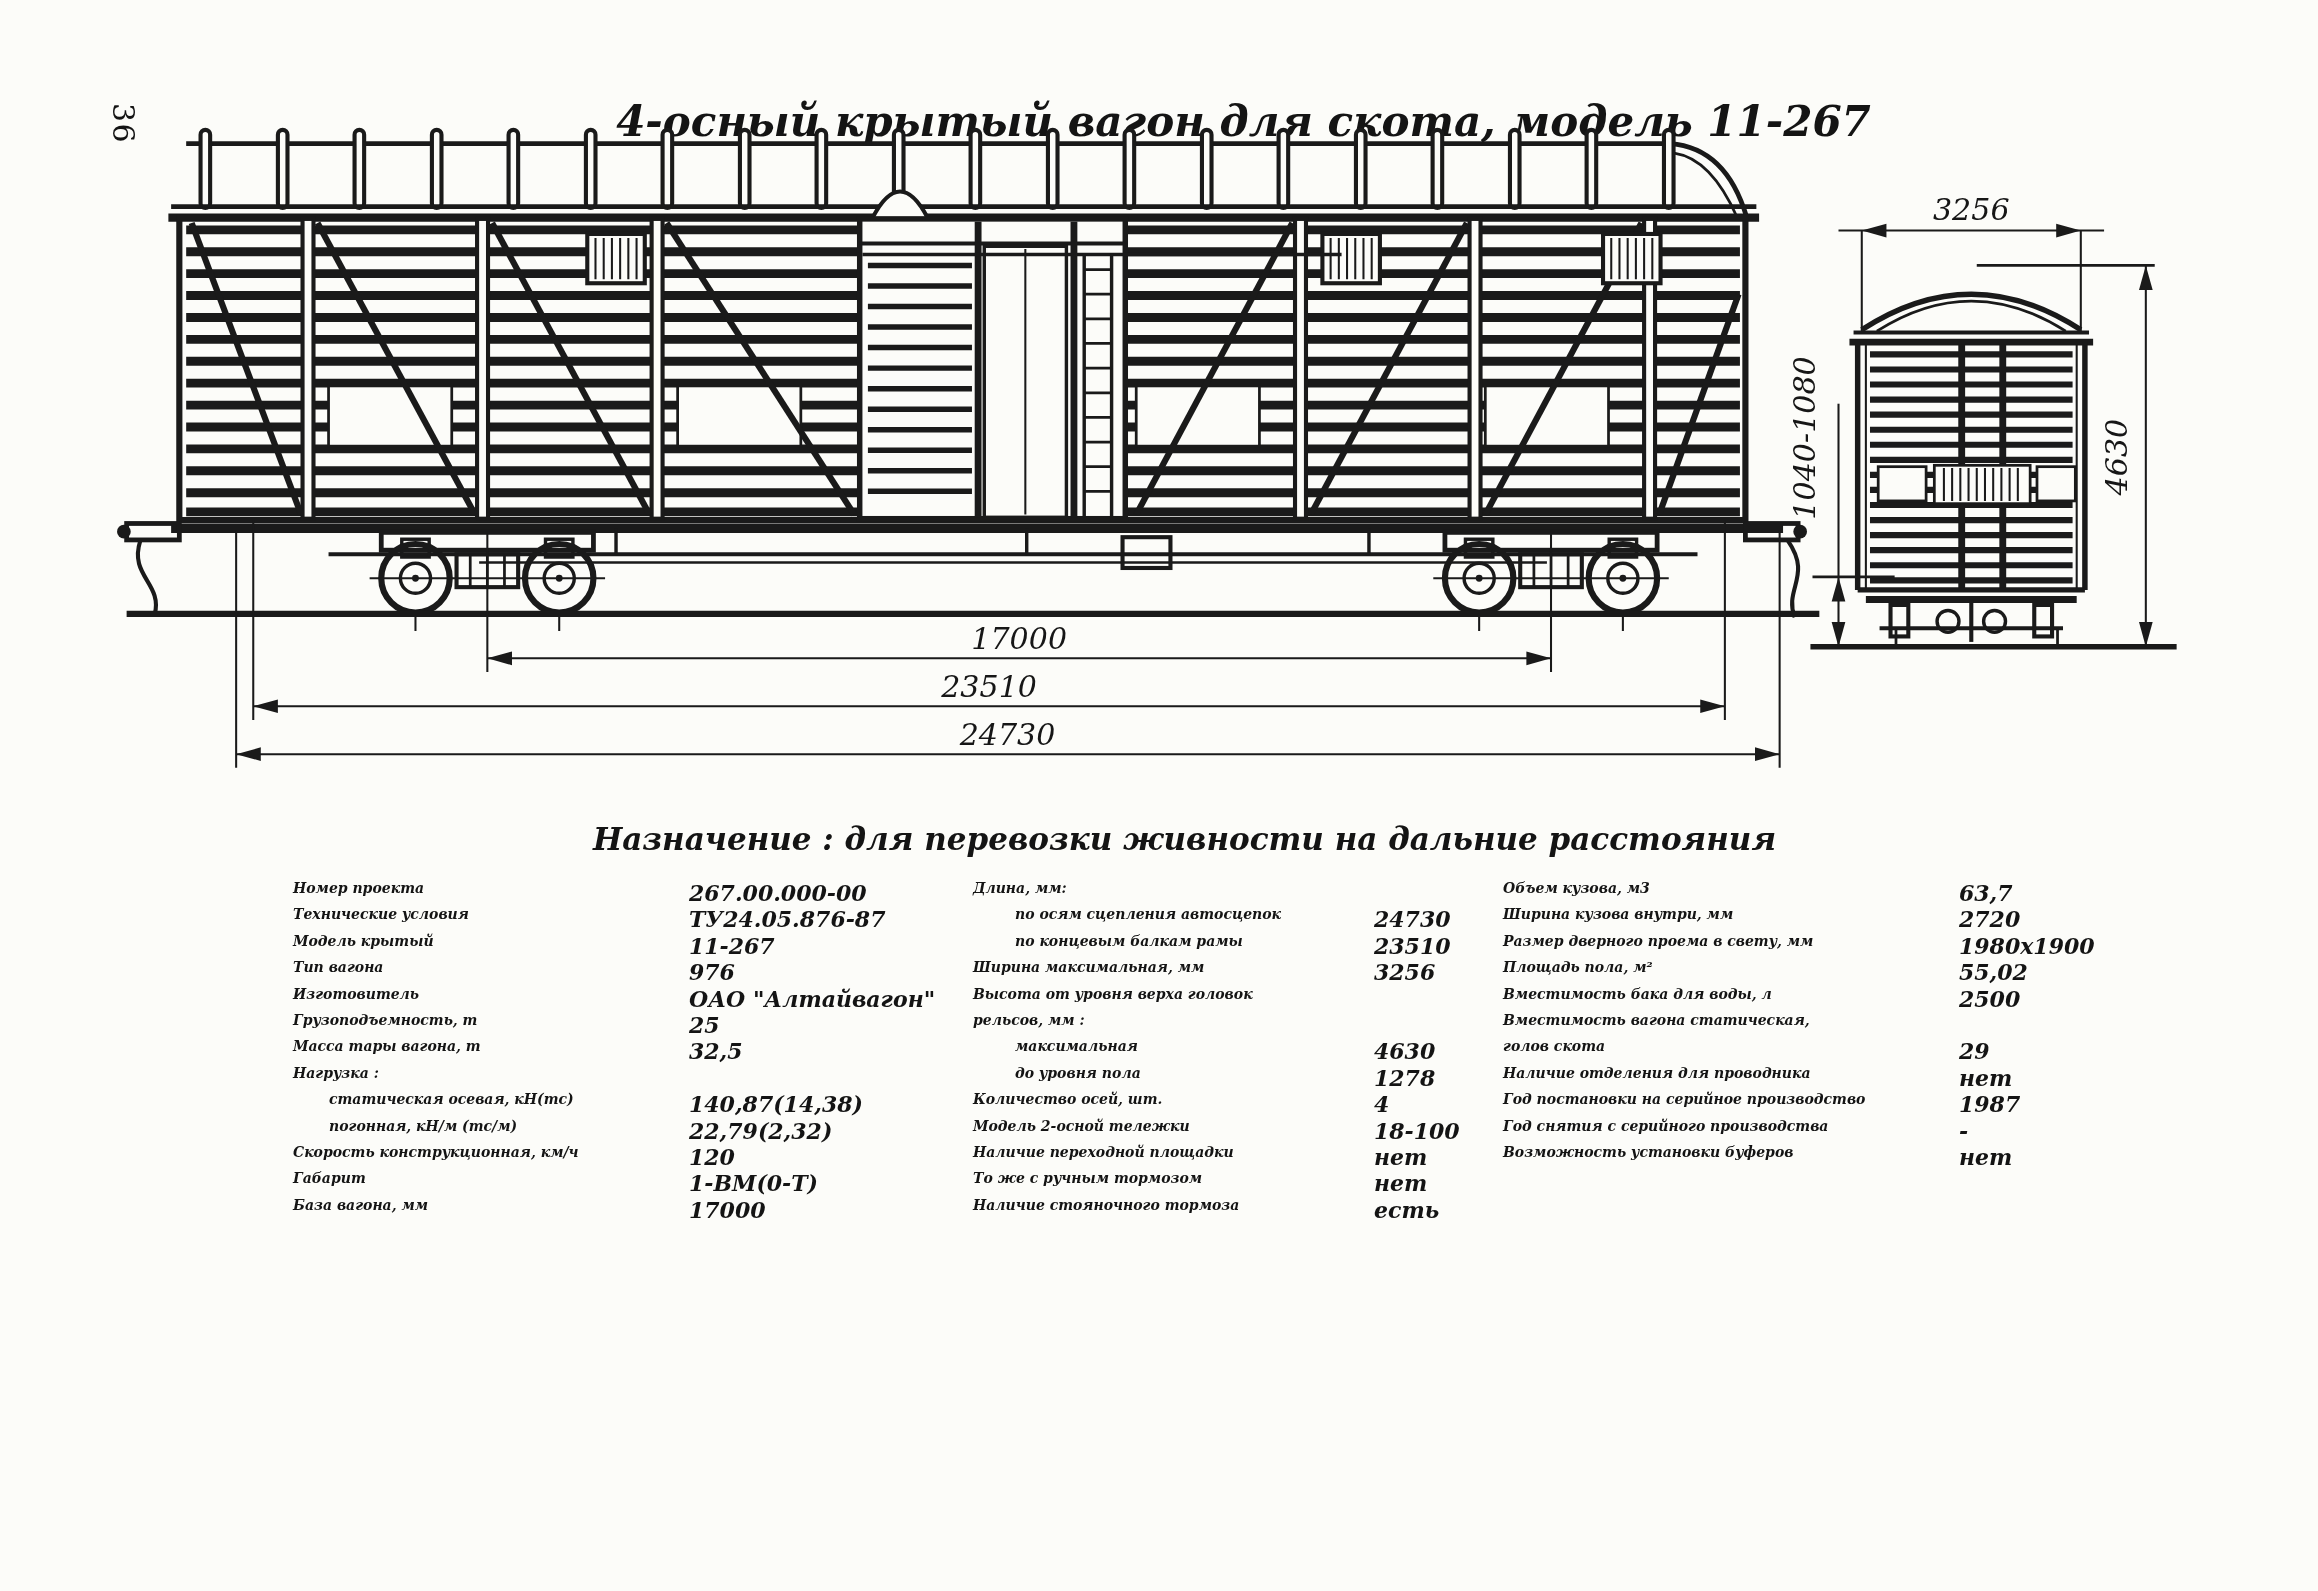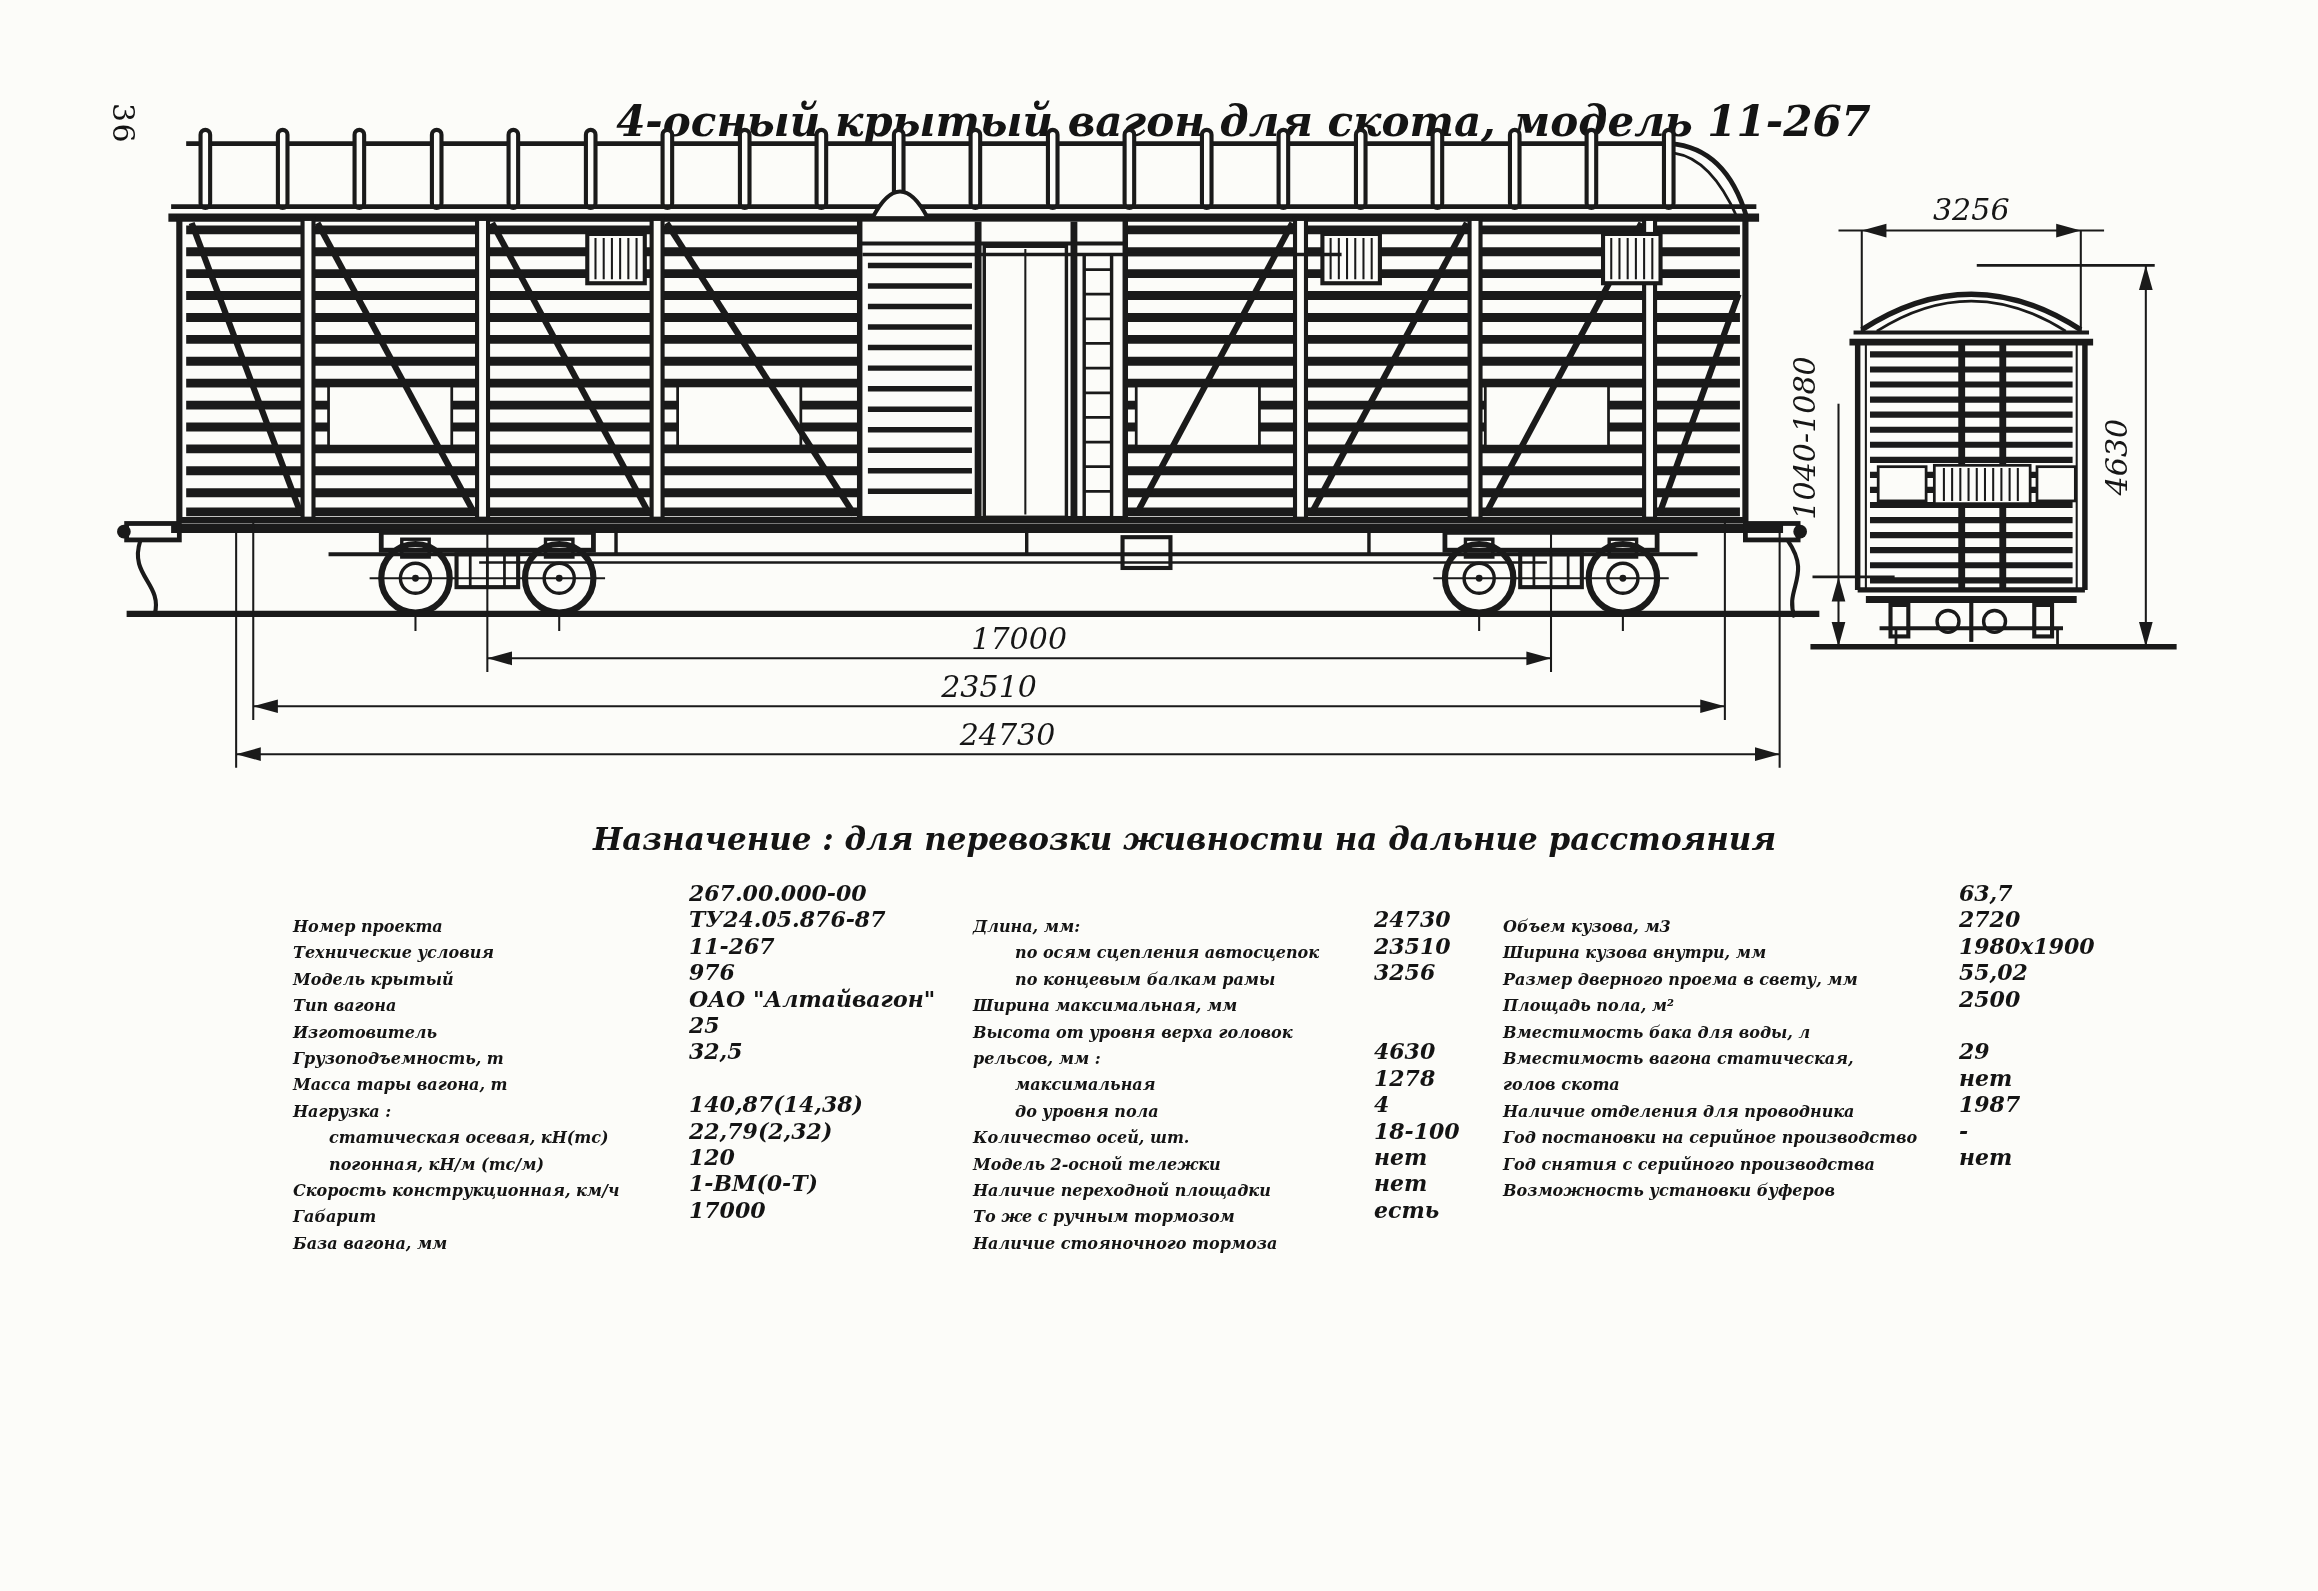--- a/index.html
+++ b/index.html
@@ -36,21 +36,21 @@
     font-size:31px;font-weight:700;font-style:italic;
     white-space:nowrap;
   }
   .spec-col{position:absolute;top:880px;}
   .spec-col.col-0{left:293px;width:650px;}
   .spec-col.col-1{left:973px;width:506px;}
   .spec-col.col-2{left:1503px;width:814px;}
   .spec-row{position:relative;height:26.4px;white-space:nowrap;}
   .spec-label{
     position:absolute;left:0;top:0;
-    font-size:16px;font-weight:700;font-style:italic;margin-top:37px;
+    font-size:14px;font-weight:700;font-style:italic;
   }
   .spec-label.indent-0{left:36px;}
   .spec-label.indent-1{left:42px;}
   .spec-value{
     position:absolute;top:0;
     font-size:22px;font-weight:700;font-style:italic;
   }
   .col-0 .spec-value{left:396px;}
   .col-1 .spec-value{left:401px;}
   .col-2 .spec-value{left:456px;}

